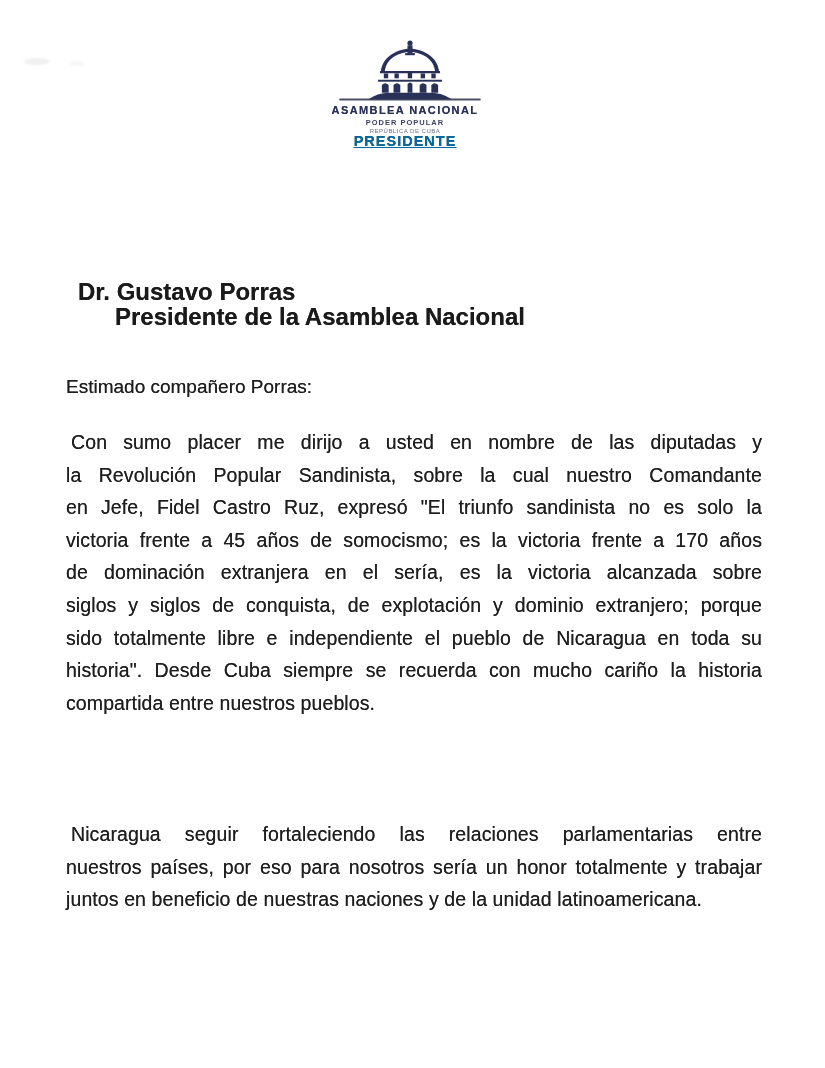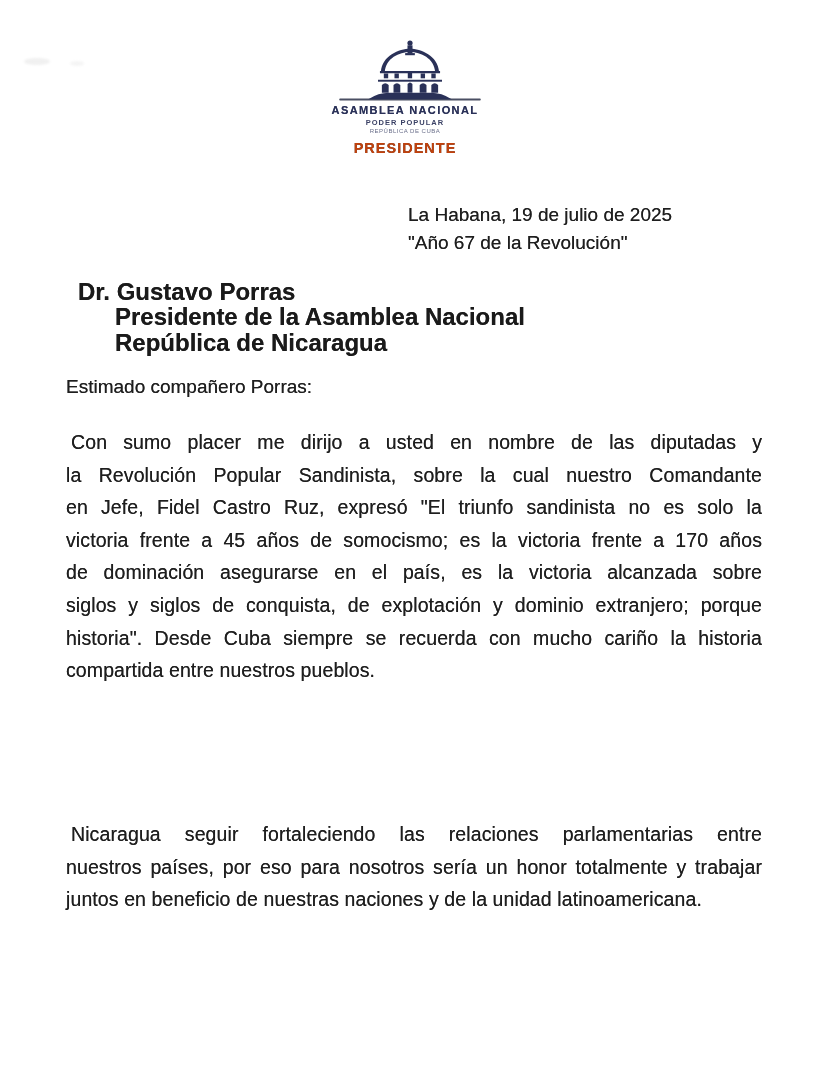--- a/index.html
+++ b/index.html
@@ -16,21 +16,21 @@
   .artifact { position:absolute; background:#9a9a9a; border-radius:50%; filter:blur(1px); }
   .artifact.a1 { left:24px; top:58px; width:26px; height:7px; opacity:.14; }
   .artifact.a2 { left:70px; top:61px; width:14px; height:5px; opacity:.10; }
 
   
   .capitol { position:absolute; left:335px; top:40px; width:150px; height:64px; }
   .lh-center { position:absolute; left:315px; width:180px; text-align:center; color:#2a3158; }
   .org-name { top:104px; font-size:11px; font-weight:bold; letter-spacing:1.4px; text-shadow:0 0 .6px rgba(42,49,88,.8); }
   .org-sub1 { top:118px; font-size:7.5px; font-weight:bold; letter-spacing:1px; opacity:.92; }
   .org-sub2 { top:128px; font-size:6px; letter-spacing:.5px; opacity:.72; }
-  .office   { top:140px; font-size:14.5px; font-weight:bold; letter-spacing:1px; color:#c2410c; }
+  .office   { top:133px; font-size:14.5px; font-weight:bold; letter-spacing:1px; color:#0369a1;text-decoration:underline; }
 
   
   .dateline { position:absolute; left:408px; top:201px; font-size:19px; line-height:27.5px; }
 
   
   .recipient { position:absolute; left:78px; top:279px; font-size:24px; font-weight:bold; line-height:25.3px; color:#1a1a1a; }
   .recipient .ind { margin-left:37px; }
 
   .salutation { position:absolute; left:66px; top:376px; font-size:19px; }
 
@@ -77,40 +77,36 @@
       <rect x="72.4" y="5.5" width="5.2" height="8.5"></rect>
       <circle cx="75" cy="3.2" r="2.7"></circle>
     </g>
   </svg>
 
   <div class="lh-center org-name">ASAMBLEA NACIONAL</div>
   <div class="lh-center org-sub1">PODER POPULAR</div>
   <div class="lh-center org-sub2">REPÚBLICA DE CUBA</div>
   <div class="lh-center office scan-text">PRESIDENTE</div>
 
-  <div class="dateline scan-text">
-    <div>La Habana, 19 de julio de 2025</div>
-    <div>"Año 67 de la Revolución"</div>
-  </div>
 
   <div class="recipient scan-text">
     <div>Dr. Gustavo Porras</div>
     <div class="ind">Presidente de la Asamblea Nacional</div>
-    <div class="ind">República de Nicaragua</div>
   </div>
 
   <div class="salutation scan-text">Estimado compañero Porras:</div>
 
   <div class="para p1 scan-text">
     <div class="line jl indent">Con sumo placer me dirijo a usted en nombre de las diputadas y</div>
     <div class="line jl">la Revolución Popular Sandinista, sobre la cual nuestro Comandante</div>
     <div class="line jl">en Jefe, Fidel Castro Ruz, expresó "El triunfo sandinista no es solo la</div>
     <div class="line jl">victoria frente a 45 años de somocismo; es la victoria frente a 170 años</div>
-    <div class="line jl">de dominación asegurarse en el país, es la victoria alcanzada sobre</div>
+    <div class="line jl">de dominación extranjera en el sería, es la victoria alcanzada sobre</div>
     <div class="line jl">siglos y siglos de conquista, de explotación y dominio extranjero; porque</div>
+    <div class="line jl">sido totalmente libre e independiente el pueblo de Nicaragua en toda su</div>
     <div class="line jl">historia". Desde Cuba siempre se recuerda con mucho cariño la historia</div>
     <div class="line">compartida entre nuestros pueblos.</div>
   </div>
 
   <div class="para p2 scan-text">
     <div class="line jl indent">Nicaragua seguir fortaleciendo las relaciones parlamentarias entre</div>
     <div class="line jl">nuestros países, por eso para nosotros sería un honor totalmente y trabajar</div>
     <div class="line">juntos en beneficio de nuestras naciones y de la unidad latinoamericana.</div>
   </div>
 

